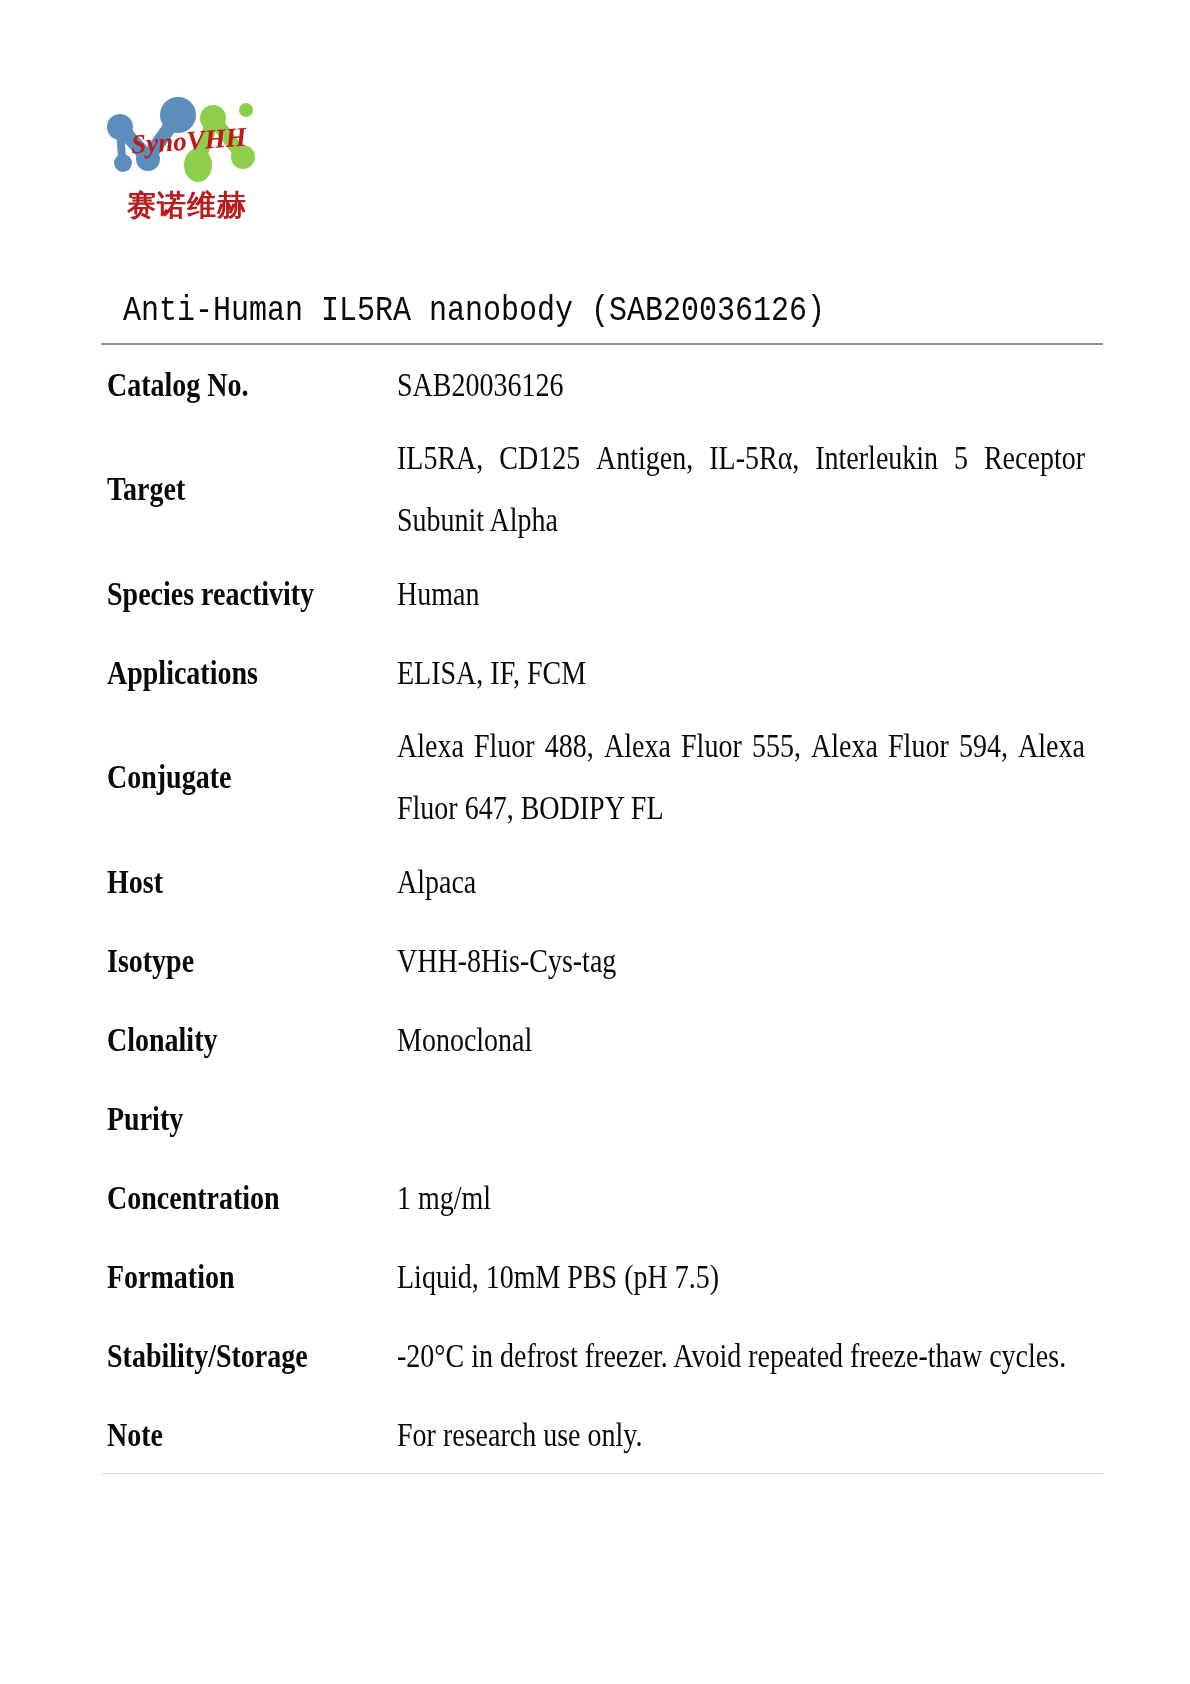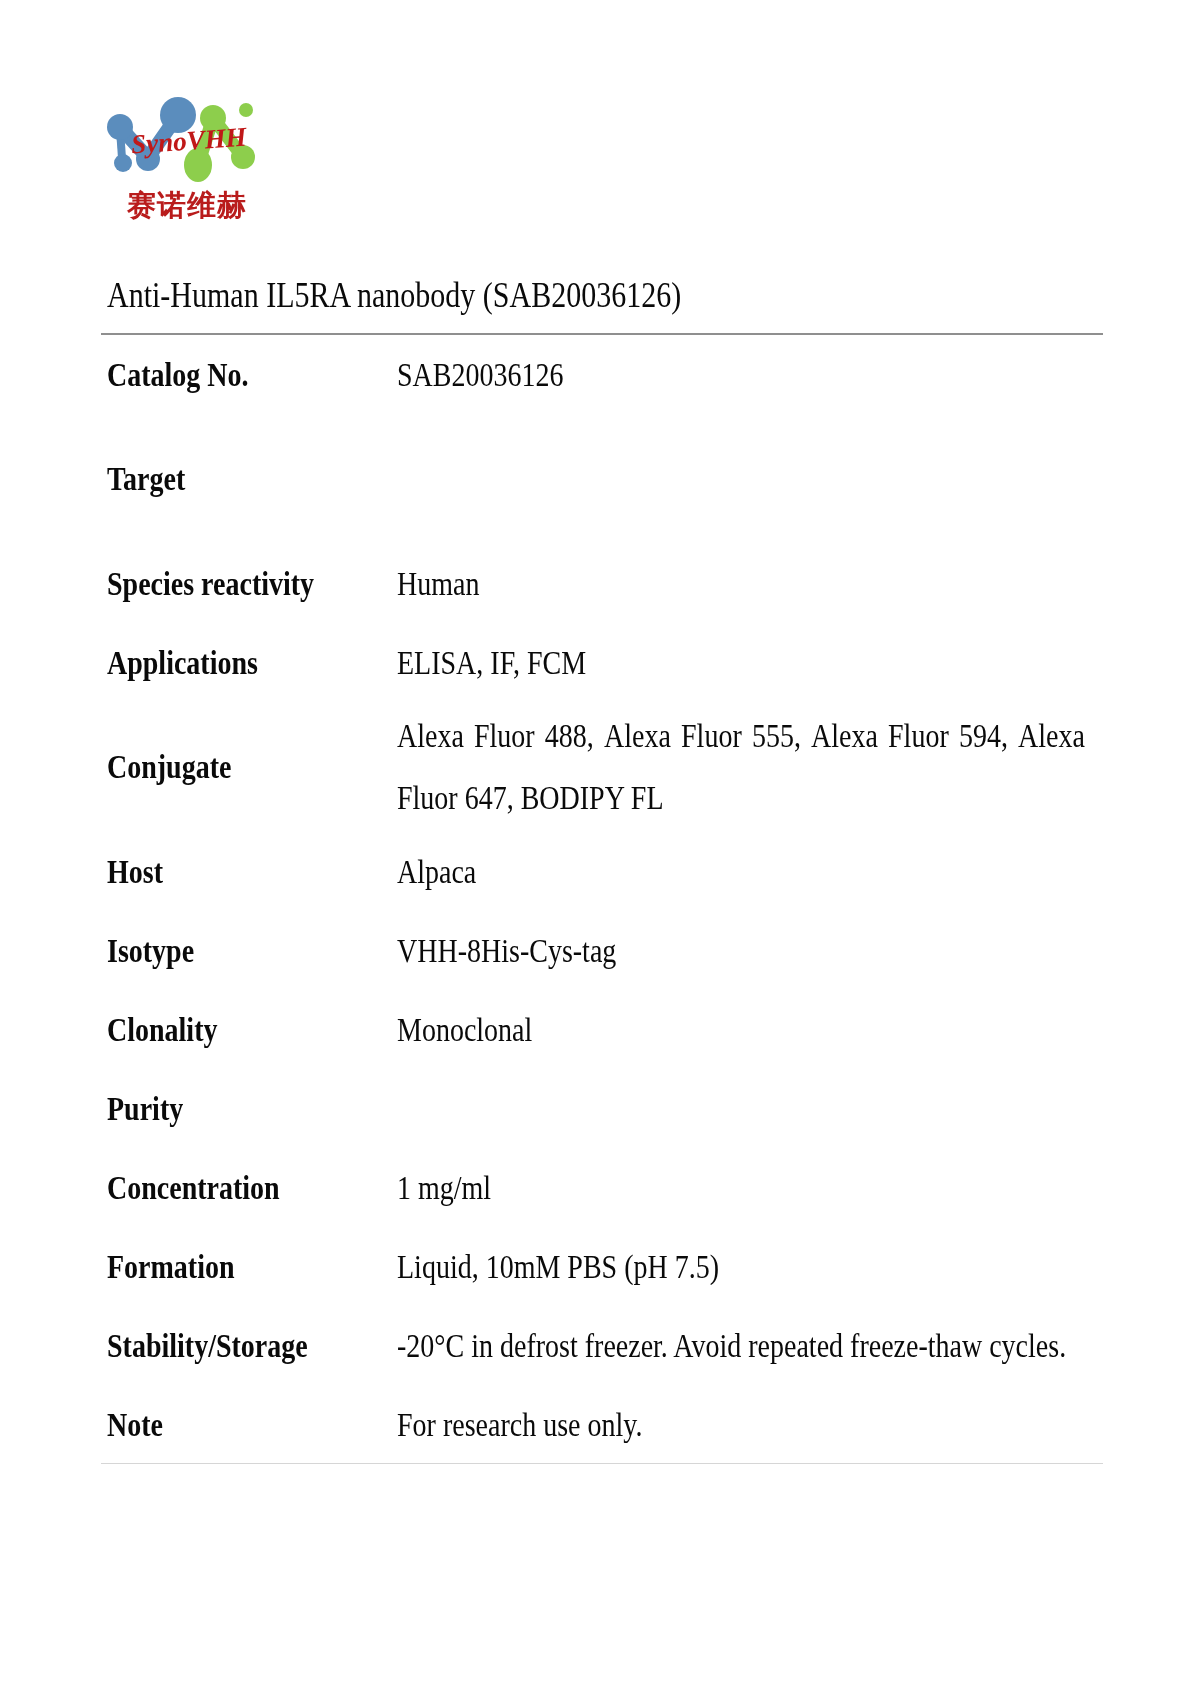--- a/index.html
+++ b/index.html
@@ -19,25 +19,25 @@
     position: absolute; left: 127px; top: 186px;
     font-weight: bold; font-size: 29px; letter-spacing: 1px;
     color: #b91c1c;
   }
 
   
   .ty { display: inline-block; transform: scaleY(1.18); transform-origin: center; }
 
   .page-title {
     position: absolute; left: 107px; top: 278px;
-    font-size: 30px; font-weight: normal; margin: 0;
+    font-size: 30px; font-weight: normal; margin: 16px; font-family: Liberation Mono, monospace;
   }
 
   .spec-table {
-    position: absolute; left: 101px; top: 333px; width: 1002px;
+    position: absolute; left: 101px; top: 343px; width: 1002px;
     border-top: 2px solid #8f8f8f;
     box-shadow: 0 -1px 0 #d6d6d6 inset; 
     font-size: 28px;
   }
   .row { display: flex; align-items: center; min-height: 79px; padding-left: 6px; box-sizing: border-box; }
   .row.two-line { min-height: 130px; }
   .cell-label { width: 290px; flex: 0 0 290px; font-weight: bold; }
   .cell-value { width: 688px; flex: 0 0 688px; }
   .cell-value .single { white-space: nowrap; }
   .vline { line-height: 62px; transform: scaleY(1.18); transform-origin: center; }
@@ -74,20 +74,32 @@
 
   <div class="spec-table">
 
     <div class="row">
       <div class="cell-label"><span class="ty">Catalog No.</span></div>
       <div class="cell-value"><span class="ty single">SAB20036126</span></div>
     </div>
 
     <div class="row two-line">
       <div class="cell-label"><span class="ty">Target</span></div>
+      <div class="cell-value">
+        <div class="vline justify">
+            <span>IL5RA,</span>
+            <span>CD125</span>
+            <span>Antigen,</span>
+            <span>IL-5Rα,</span>
+            <span>Interleukin</span>
+            <span>5</span>
+            <span>Receptor</span>
+          </div>
+        <div class="vline">Subunit Alpha</div>
+      </div>
     </div>
 
     <div class="row">
       <div class="cell-label"><span class="ty">Species reactivity</span></div>
       <div class="cell-value"><span class="ty single">Human</span></div>
     </div>
 
     <div class="row">
       <div class="cell-label"><span class="ty">Applications</span></div>
       <div class="cell-value"><span class="ty single">ELISA, IF, FCM</span></div>

